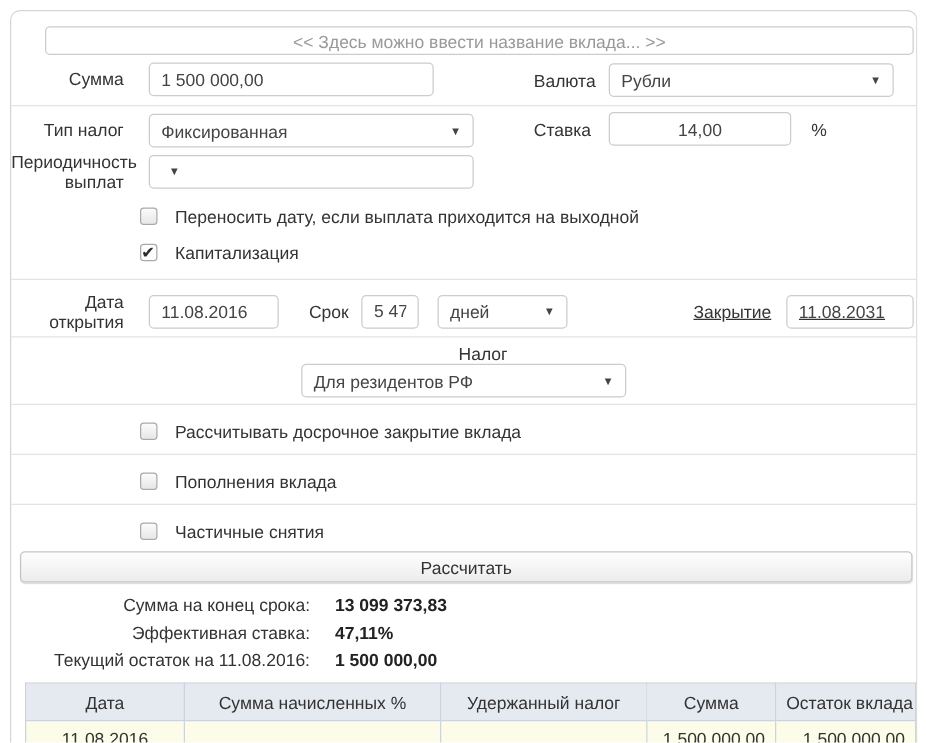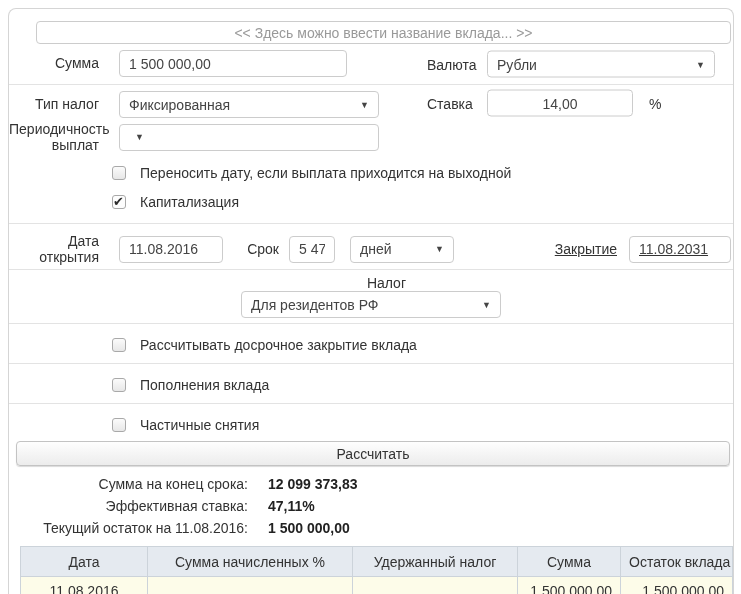--- a/index.html
+++ b/index.html
@@ -173,21 +173,21 @@
   <div class="frow row-cb5">
     <input type="checkbox" style="">
     <span class="cb-lbl">Частичные снятия</span>
   </div>
 
   <button class="calc-btn">Рассчитать</button>
 
   <div class="results">
     <div class="rrow">
       <span class="rlbl">Сумма на конец срока:</span>
-      <span class="rval">12 099 373,83</span>
+      <span class="rval">13 099 373,83</span>
     </div>
     <div class="rrow">
       <span class="rlbl">Эффективная ставка:</span>
       <span class="rval">47,11%</span>
     </div>
     <div class="rrow">
       <span class="rlbl">Текущий остаток на 11.08.2016:</span>
       <span class="rval">1 500 000,00</span>
     </div>
   </div>

